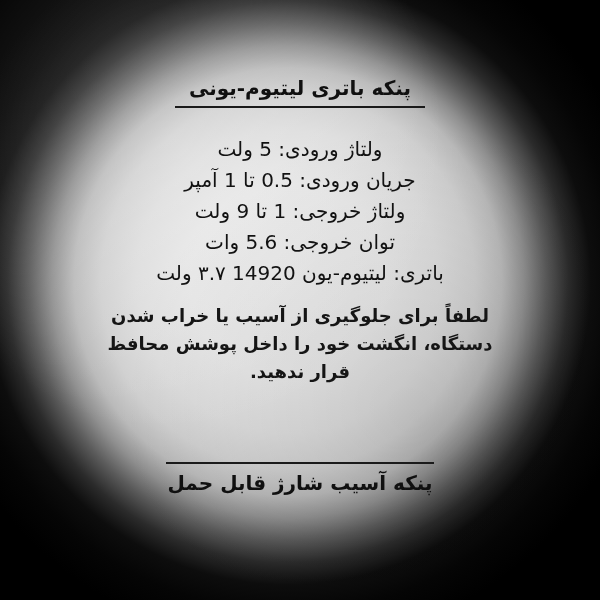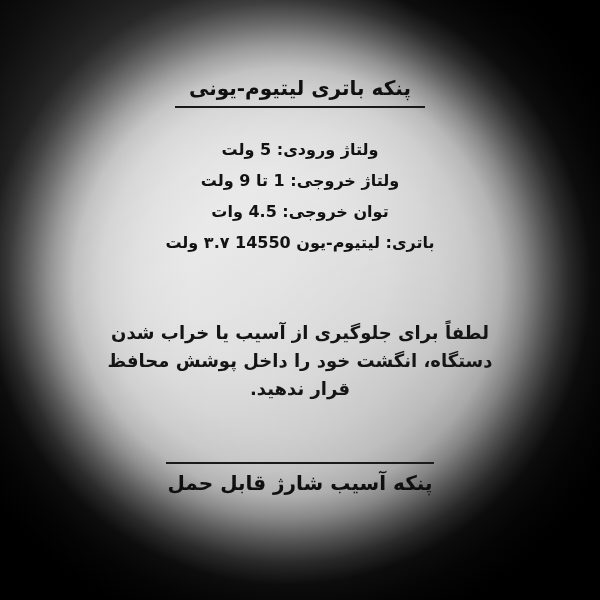--- a/index.html
+++ b/index.html
@@ -88,32 +88,32 @@
   }
 
   .specs {
     position: absolute;
     left: 50%;
     transform: translateX(-50%);
     top: 134px;
     width: 470px;
   }
   .spec-line {
-    font-size: 16px;
-    font-weight: bold;
+    font-size: 20px;
+    font-weight: normal;
     color: #121212;
     line-height: 31px;
     white-space: nowrap;
   }
 
   .warnings {
     position: absolute;
     left: 50%;
     transform: translateX(-50%);
-    top: 319px;
+    top: 302px;
     width: 430px;
   }
   .warn-para {
     font-size: 18px;
     font-weight: bold;
     color: #151515;
     line-height: 28px;
     margin: 0 0 6px 0;
   }
 
@@ -152,23 +152,24 @@
 
   <div id="content">
 
     <div class="title-block">
       <div class="title-text">پنکه باتری لیتیوم-یونی</div>
       <div class="title-rule"></div>
     </div>
 
     <div class="specs">
       <div class="spec-line">ولتاژ ورودی: 5 ولت</div>
+      <div class="spec-line">جریان ورودی: 0.5 تا 1 آمپر</div>
       <div class="spec-line">ولتاژ خروجی: 1 تا 9 ولت</div>
-      <div class="spec-line">توان خروجی: 4.5 وات</div>
-      <div class="spec-line">باتری: لیتیوم-یون 14550 ۳.۷ ولت</div>
+      <div class="spec-line">توان خروجی: 5.6 وات</div>
+      <div class="spec-line">باتری: لیتیوم-یون 14920 ۳.۷ ولت</div>
     </div>
 
     <div class="warnings">
       <p class="warn-para">لطفاً برای جلوگیری از آسیب یا خراب شدن دستگاه، انگشت خود را داخل پوشش محافظ قرار ندهید.</p>
     </div>
 
     <div class="footer-block">
       <div class="footer-rule"></div>
       <div class="footer-text">پنکه آسیب شارژ قابل حمل</div>
     </div>

